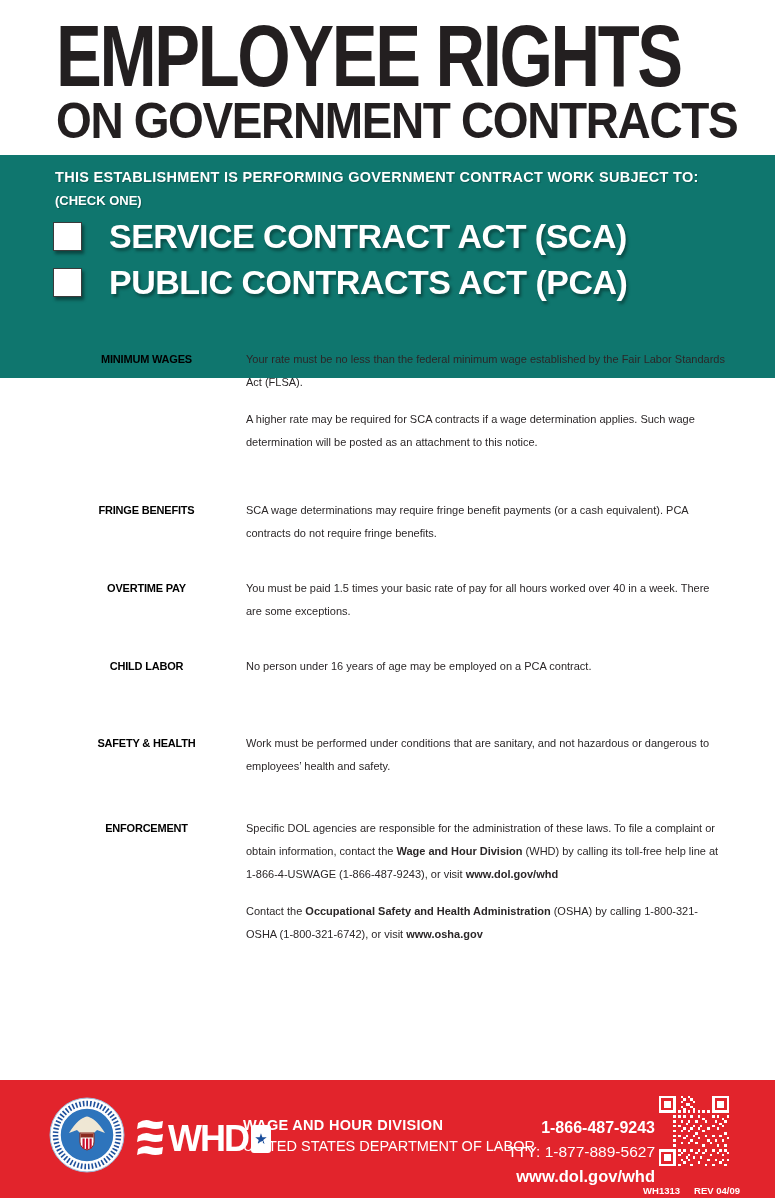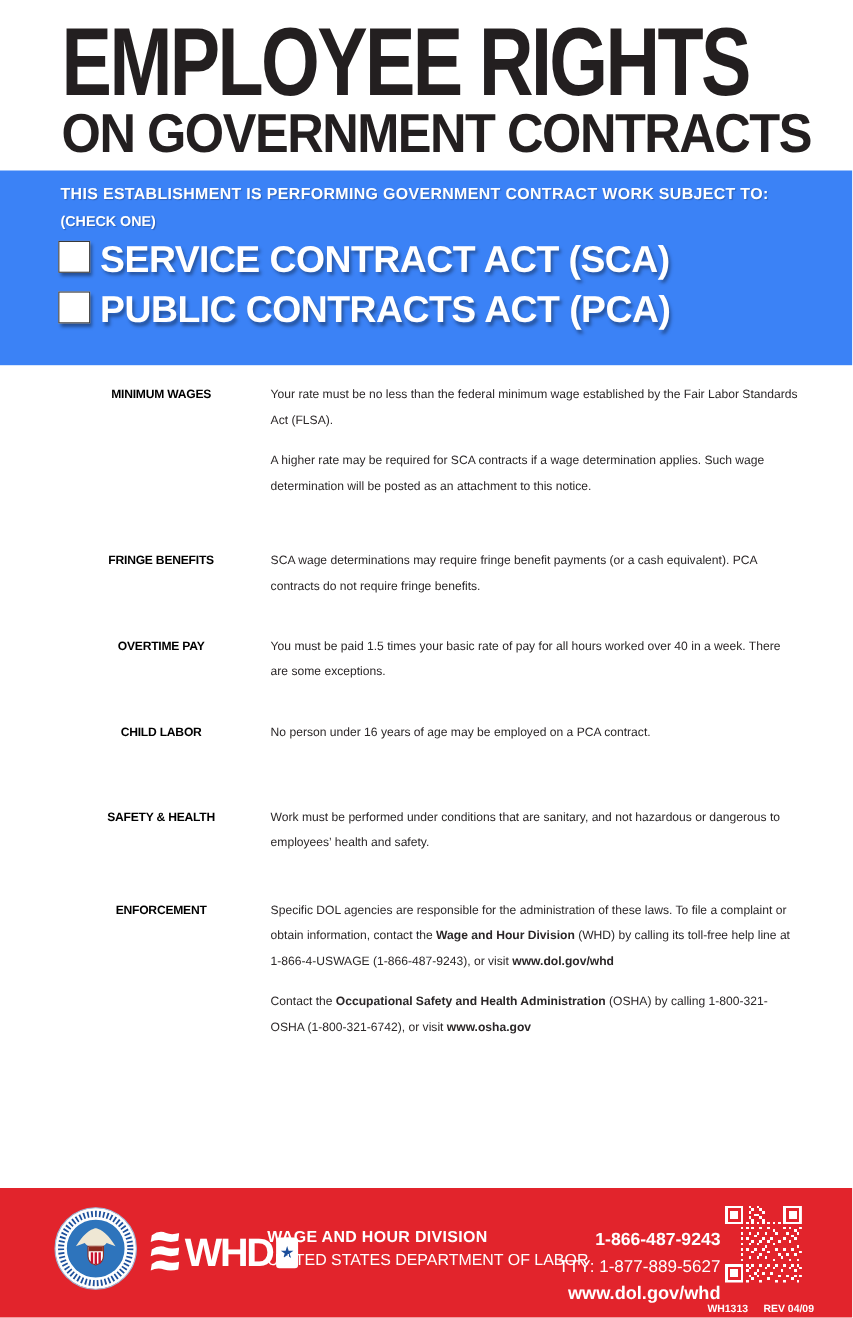--- a/index.html
+++ b/index.html
@@ -8,26 +8,26 @@
 
   
   .title-1{position:absolute;left:56px;top:12px;font-size:88px;font-weight:bold;line-height:1;
            letter-spacing:-3px;white-space:nowrap;color:#231f20;
            transform:scaleX(.78);transform-origin:left top;}
   .title-2{position:absolute;left:56px;top:96px;font-size:50px;font-weight:bold;line-height:1;
            letter-spacing:-1.5px;white-space:nowrap;color:#231f20;
            transform:scaleX(.92);transform-origin:left top;}
 
   
-  .banner{position:absolute;left:0;top:155px;width:775px;height:177px;background:#3b82f6;}
+  .banner{position:absolute;left:0;top:155px;width:775px;height:223px;background:#0f766e;}
   .banner-intro{position:absolute;left:55px;top:14px;font-size:14.5px;font-weight:bold;
                 letter-spacing:.3px;color:#fff;text-shadow:1px 1px 1px rgba(0,0,0,.25);}
   .banner-checkone{position:absolute;left:55px;top:38px;font-size:13px;font-weight:bold;color:#fff;
                 text-shadow:1px 1px 1px rgba(0,0,0,.25);}
-  .opt{position:absolute;left:53px;display:flex;align-items:flex-start;gap:9px;}
+  .opt{position:absolute;left:53px;display:flex;align-items:center;gap:27px;}
   .opt-1{top:64px;} .opt-2{top:110px;}
   .checkbox{width:29px;height:29px;background:#fff;border:1px solid #3a3a3a;box-sizing:border-box;
             box-shadow:2px 3px 3px rgba(0,0,0,.4);}
   .opt-label{font-size:34px;font-weight:bold;letter-spacing:-.5px;color:#fff;line-height:1;
              text-shadow:2px 3px 3px rgba(0,0,0,.35);white-space:nowrap;}
 
   
   .row{position:absolute;left:54px;width:670px;}
   .s-label{position:absolute;left:0;top:0;width:185px;font-size:11px;font-weight:bold;
            letter-spacing:-.2px;line-height:23px;color:#000;text-align:center;}

